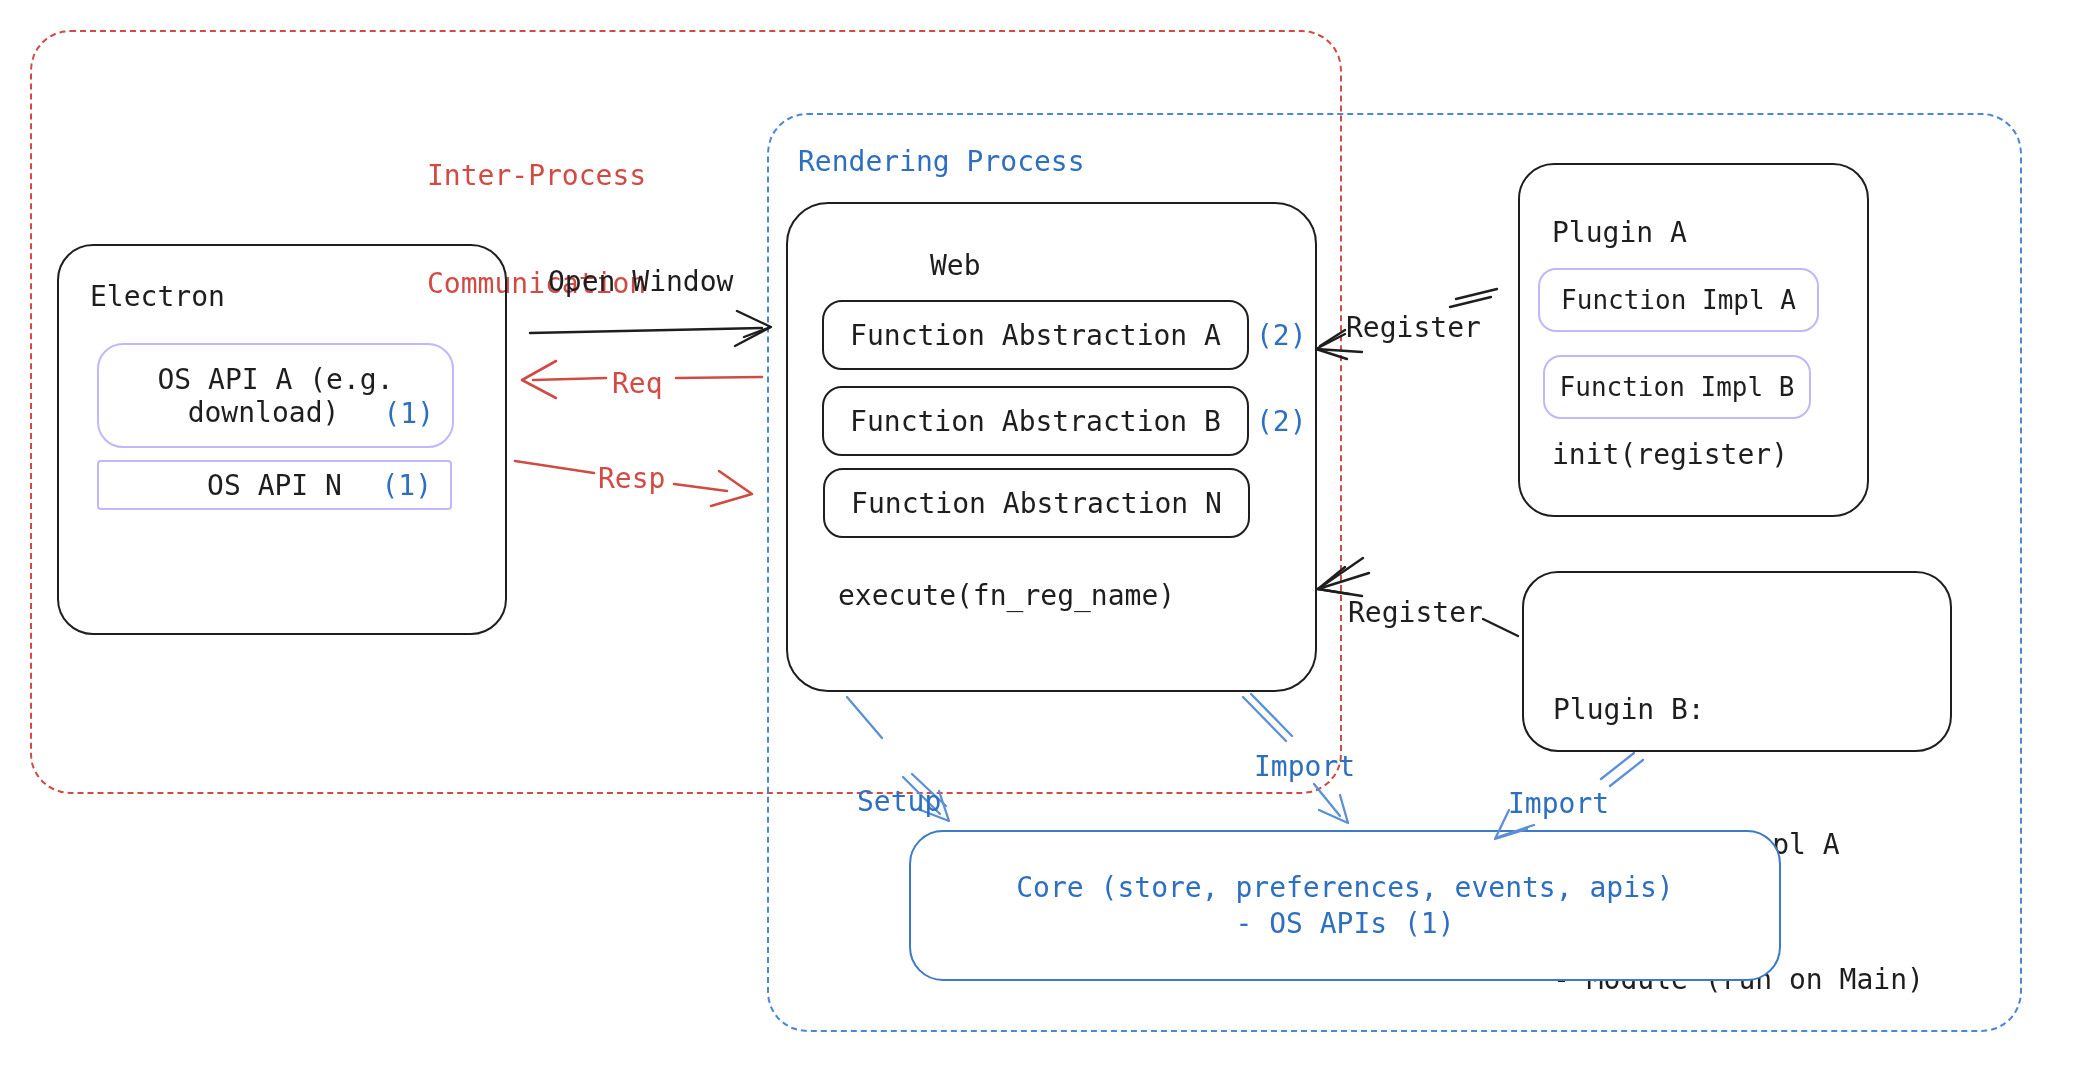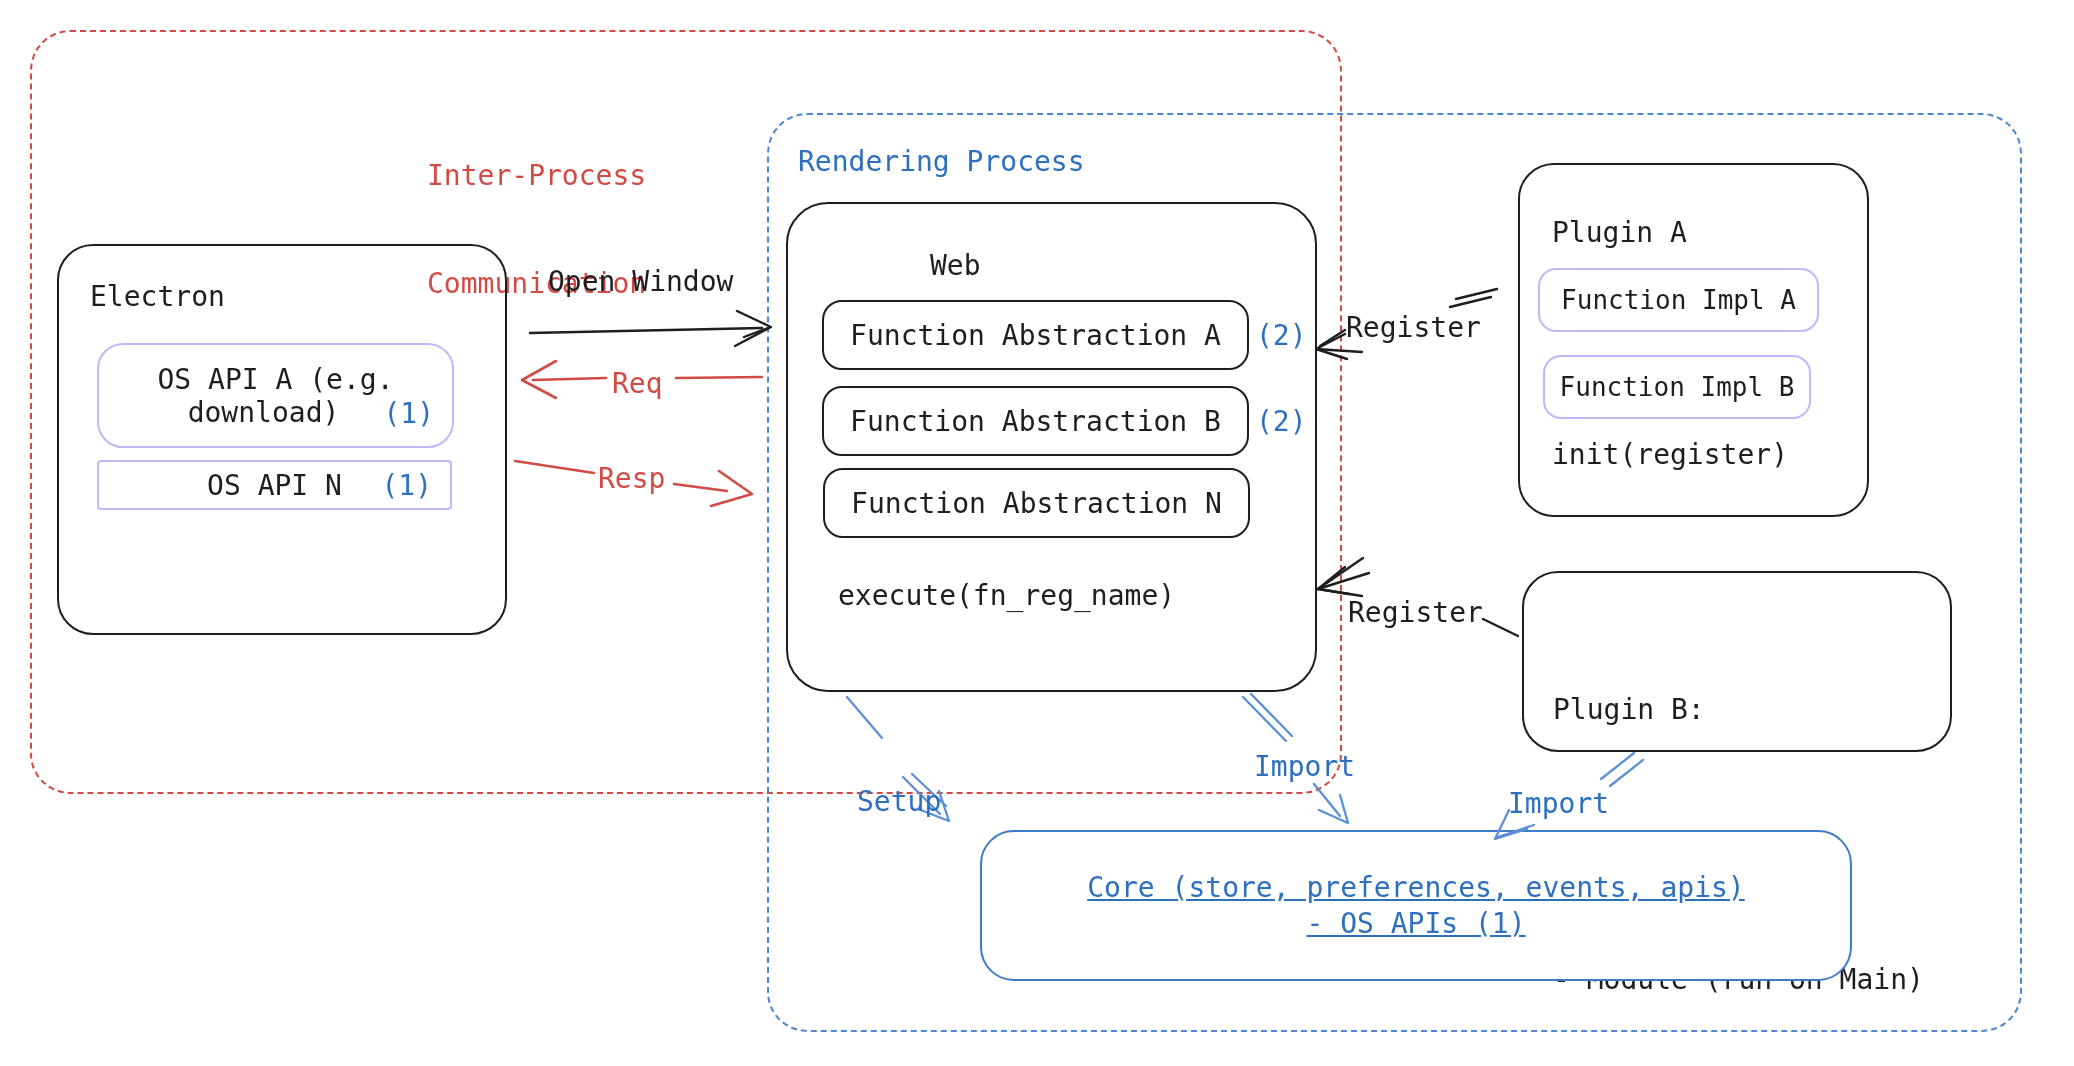--- a/index.html
+++ b/index.html
@@ -80,21 +80,21 @@
   <div class="innerbox" style="left:1543px;top:355px;width:264px;height:60px;border-radius:18px;font-size:26px;">Function Impl B</div>
   <div class="lbl" style="left:1552px;top:437px;">init(register)</div>
 
   <div class="box" style="left:1522px;top:571px;width:426px;height:177px;"></div>
   <div class="lbl" style="left:1553px;top:597px;line-height:45px;">
     <div>Plugin B:</div>
     <div>- Function Impl A</div>
     <div>- Module (run on Main)</div>
   </div>
 
-  <div class="core" style="left:980px;top:830px;width:868px;height:147px;text-decoration:underline;">
+  <div class="core" style="left:909px;top:830px;width:868px;height:147px;">
     <div>Core (store, preferences, events, apis)</div>
     <div>- OS APIs (1)</div>
   </div>
 
   <svg width="2074" height="1066" viewBox="0 0 2074 1066">
 
     <g>
       <line class="st-k" x1="530" y1="333" x2="762" y2="328"></line>
       <polyline class="st-k" points="737,311 771,327 735,346"></polyline>
       <line class="st-k" x1="744" y1="337" x2="768" y2="328"></line>

